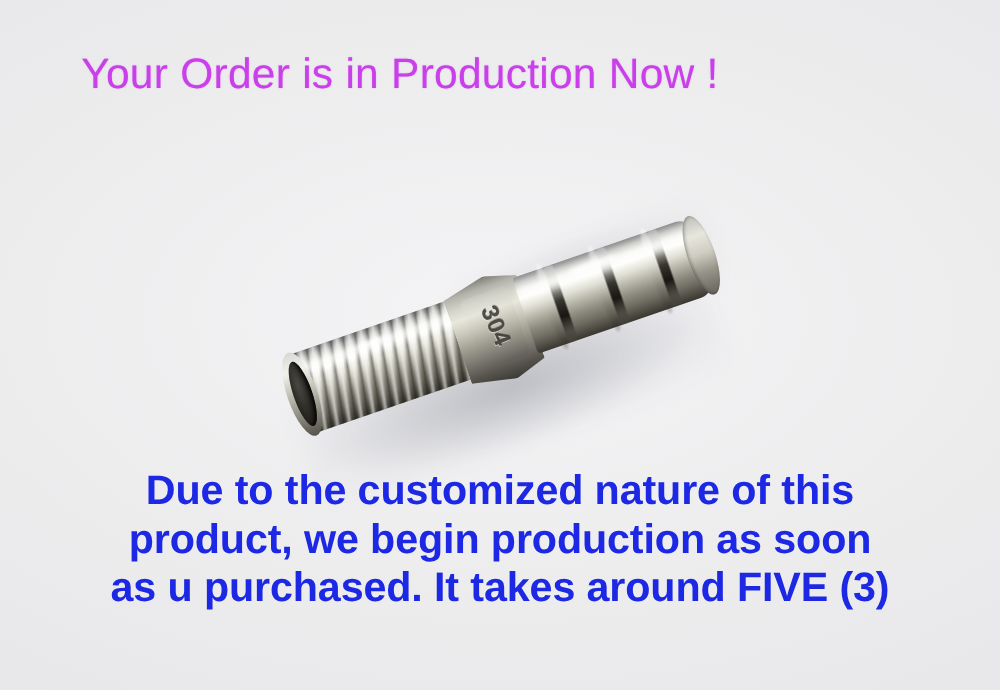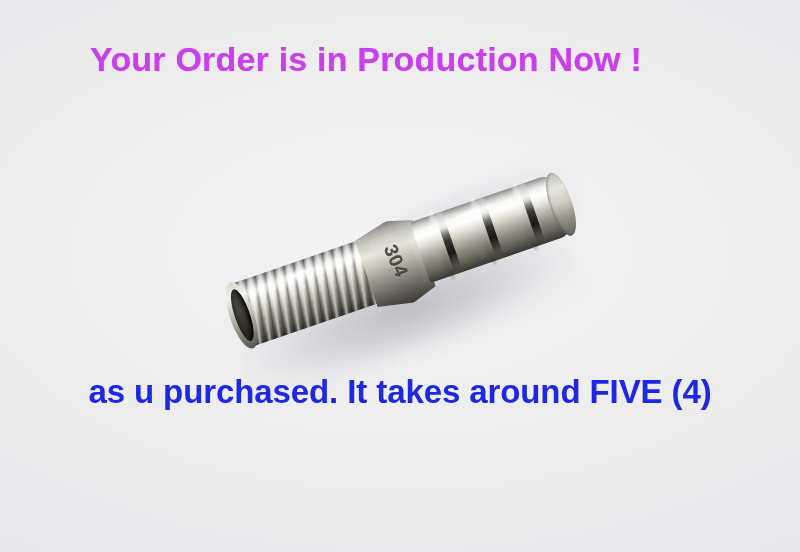--- a/index.html
+++ b/index.html
@@ -24,26 +24,25 @@
   }
 
   
   .headline {
     position: absolute;
     top: 40px;
     left: 0;
     width: 640px;
     text-align: center;
     font-size: 34px;
-    font-weight: bold;
+    font-weight: normal;
     letter-spacing: 0.2px;
     color: #c940ea;
     text-shadow: 0 0 1px rgba(201,64,234,0.55);
     white-space: nowrap;
-    margin-left: 46px;
   }
 
   
   .bodycopy {
     position: absolute;
     top: 372px;
     left: 0;
     width: 800px;
     text-align: center;
     color: #1c28e3;
@@ -334,16 +333,18 @@
       <div class="groove g3"></div>
       <div class="barb-sheen"></div>
       <div class="barb-tip"></div>
 
       <div class="spec-hi" style="left:60px; top:24px; width:26px; height:5px;"></div>
       <div class="spec-hi" style="left:240px; top:22px; width:40px; height:5px;"></div>
     </div>
   </div>
 
   <div class="bodycopy">
-    <span class="line">as u purchased. It takes around FIVE (4)</span>
+    <span class="line">Due to the customized nature of this</span>
+    <span class="line">product, we begin production as soon</span>
+    <span class="line">as u purchased. It takes around FIVE (3)</span>
   </div>
 
 </div>
 
 </body></html>

